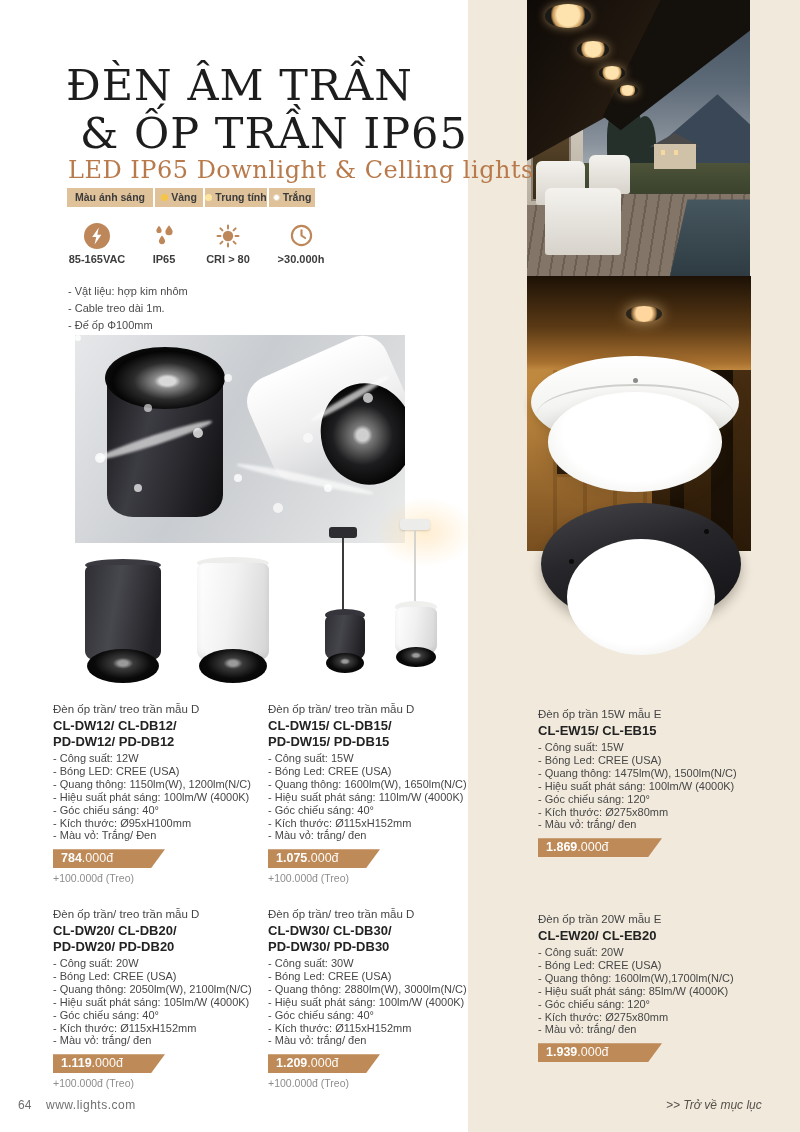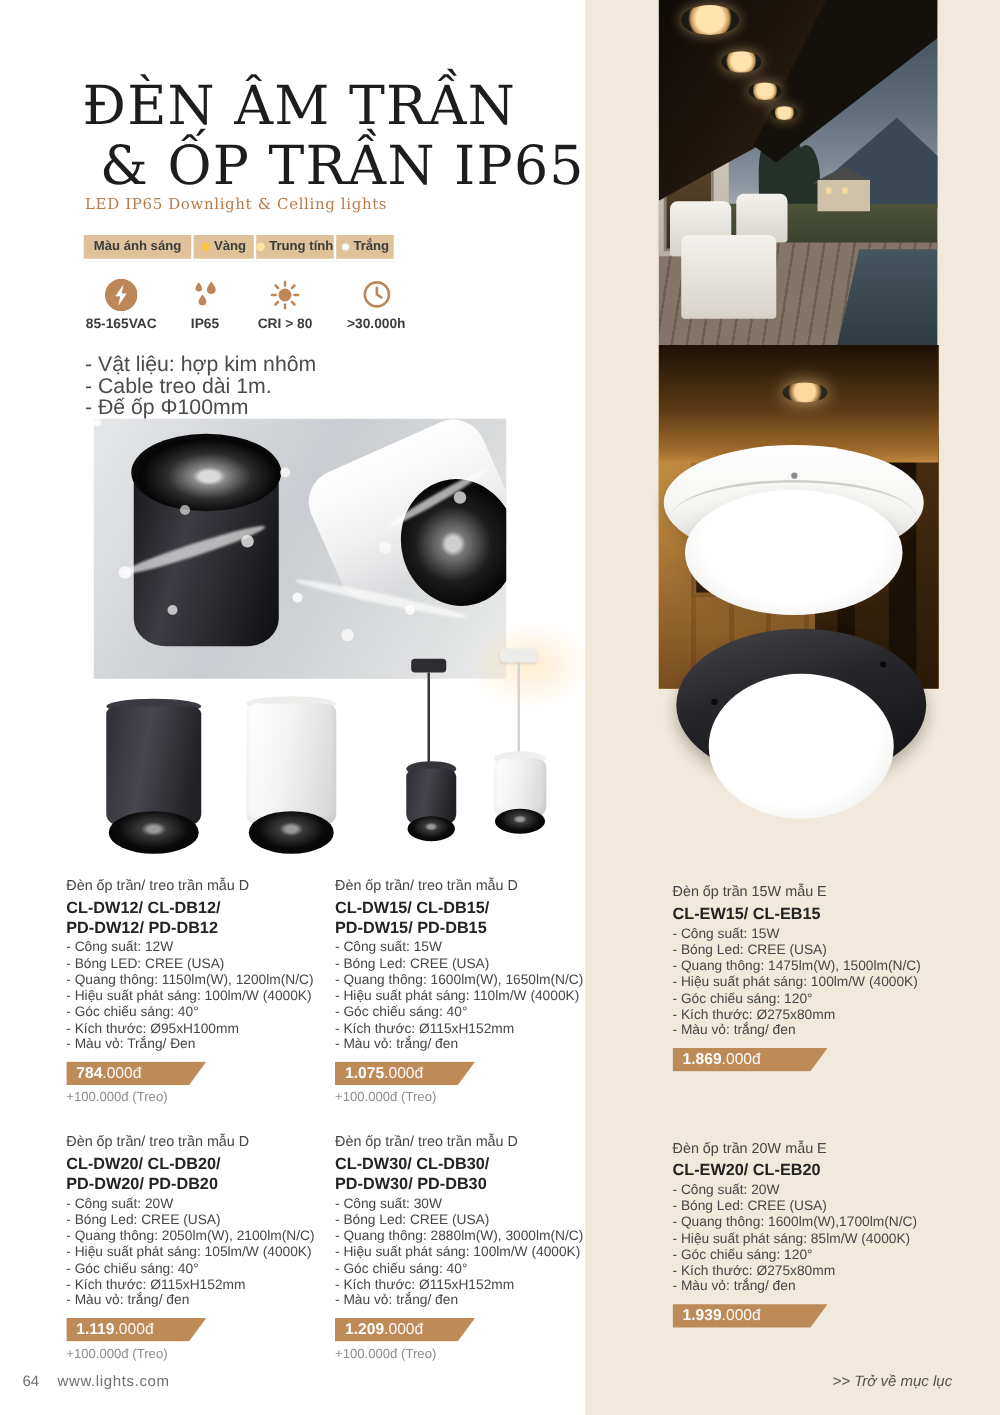--- a/index.html
+++ b/index.html
@@ -8,42 +8,42 @@
   .abs{position:absolute;}
 
   
   .right-panel{left:468px;top:0;width:332px;height:1132px;background:#F0E9DC;}
 
   
   .title{font-family:"DejaVu Serif","Liberation Serif",serif;color:#1d1d1d;
          font-size:43px;letter-spacing:1px;line-height:1;white-space:nowrap;}
   .title2{left:80px;}
   .subtitle{font-family:"DejaVu Serif","Liberation Serif",serif;color:#B87A4B;
-            font-size:12px;letter-spacing:.5px;white-space:nowrap;}
+            font-size:24px;letter-spacing:.5px;white-space:nowrap;}
 
   
   .cct{left:67px;top:188px;font-size:11px;color:#3b3b3b;}
   .cct-row{display:flex;}
   .cct-cell{height:19px;line-height:19px;text-align:center;border-right:2px solid #fff;
             display:flex;align-items:center;justify-content:center;gap:3px;white-space:nowrap;}
   .cct-cell:last-child{border-right:none;}
   .cct-head .cct-cell{background:#DFC29A;font-weight:bold;font-size:10.5px;border-bottom:2px solid #fff;}
   .cct-body .cct-cell{background:#F3ECDE;}
   .c0{width:86px;} .c1{width:48px;} .c2{width:62px;} .c3{width:46px;}
   .dot{width:7px;height:7px;border-radius:50%;display:inline-block;flex:0 0 auto;}
 
   
   .features{left:64px;top:222px;display:flex;}
   .feat{text-align:center;}
   .feat .ic{height:27px;display:flex;align-items:center;justify-content:center;}
   .feat .lb{margin-top:4px;font-size:11px;font-weight:bold;color:#3c3c3c;white-space:nowrap;}
   .f1{width:66px;} .f2{width:48px;margin-left:10px;} .f3{width:60px;margin-left:10px;} .f4{width:66px;margin-left:10px;}
 
   
-  .notes{left:68px;top:283px;font-size:17px;color:#4b4b4b;line-height:17px;white-space:nowrap;}
+  .notes{left:68px;top:283px;font-size:11px;color:#4b4b4b;line-height:17px;white-space:nowrap;}
 
   
   .hero{left:75px;top:335px;width:330px;height:208px;overflow:hidden;
         background:linear-gradient(120deg,#e6e8ea 0%,#c9ccd0 45%,#dcdedf 80%,#eceded 100%);}
   .hb-body{position:absolute;left:32px;top:40px;width:116px;height:142px;border-radius:14px 14px 26px 26px/12px 12px 22px 22px;
            background:linear-gradient(105deg,#17171a 0%,#3c3c43 35%,#2a2a2f 62%,#0e0e10 100%);}
   .hb-top{position:absolute;left:30px;top:12px;width:120px;height:62px;border-radius:50%;
           background:radial-gradient(ellipse at 52% 55%,#d9d9d9 0 9%,#8a8a8a 15%,#2c2c2c 38%,#050505 62%,#1d1d20 100%);}
   .hw-body{position:absolute;left:180px;top:18px;width:150px;height:112px;border-radius:26px;
            transform:rotate(-24deg);background:linear-gradient(180deg,#ffffff 0%,#f0f0f1 55%,#d8d9db 100%);}

